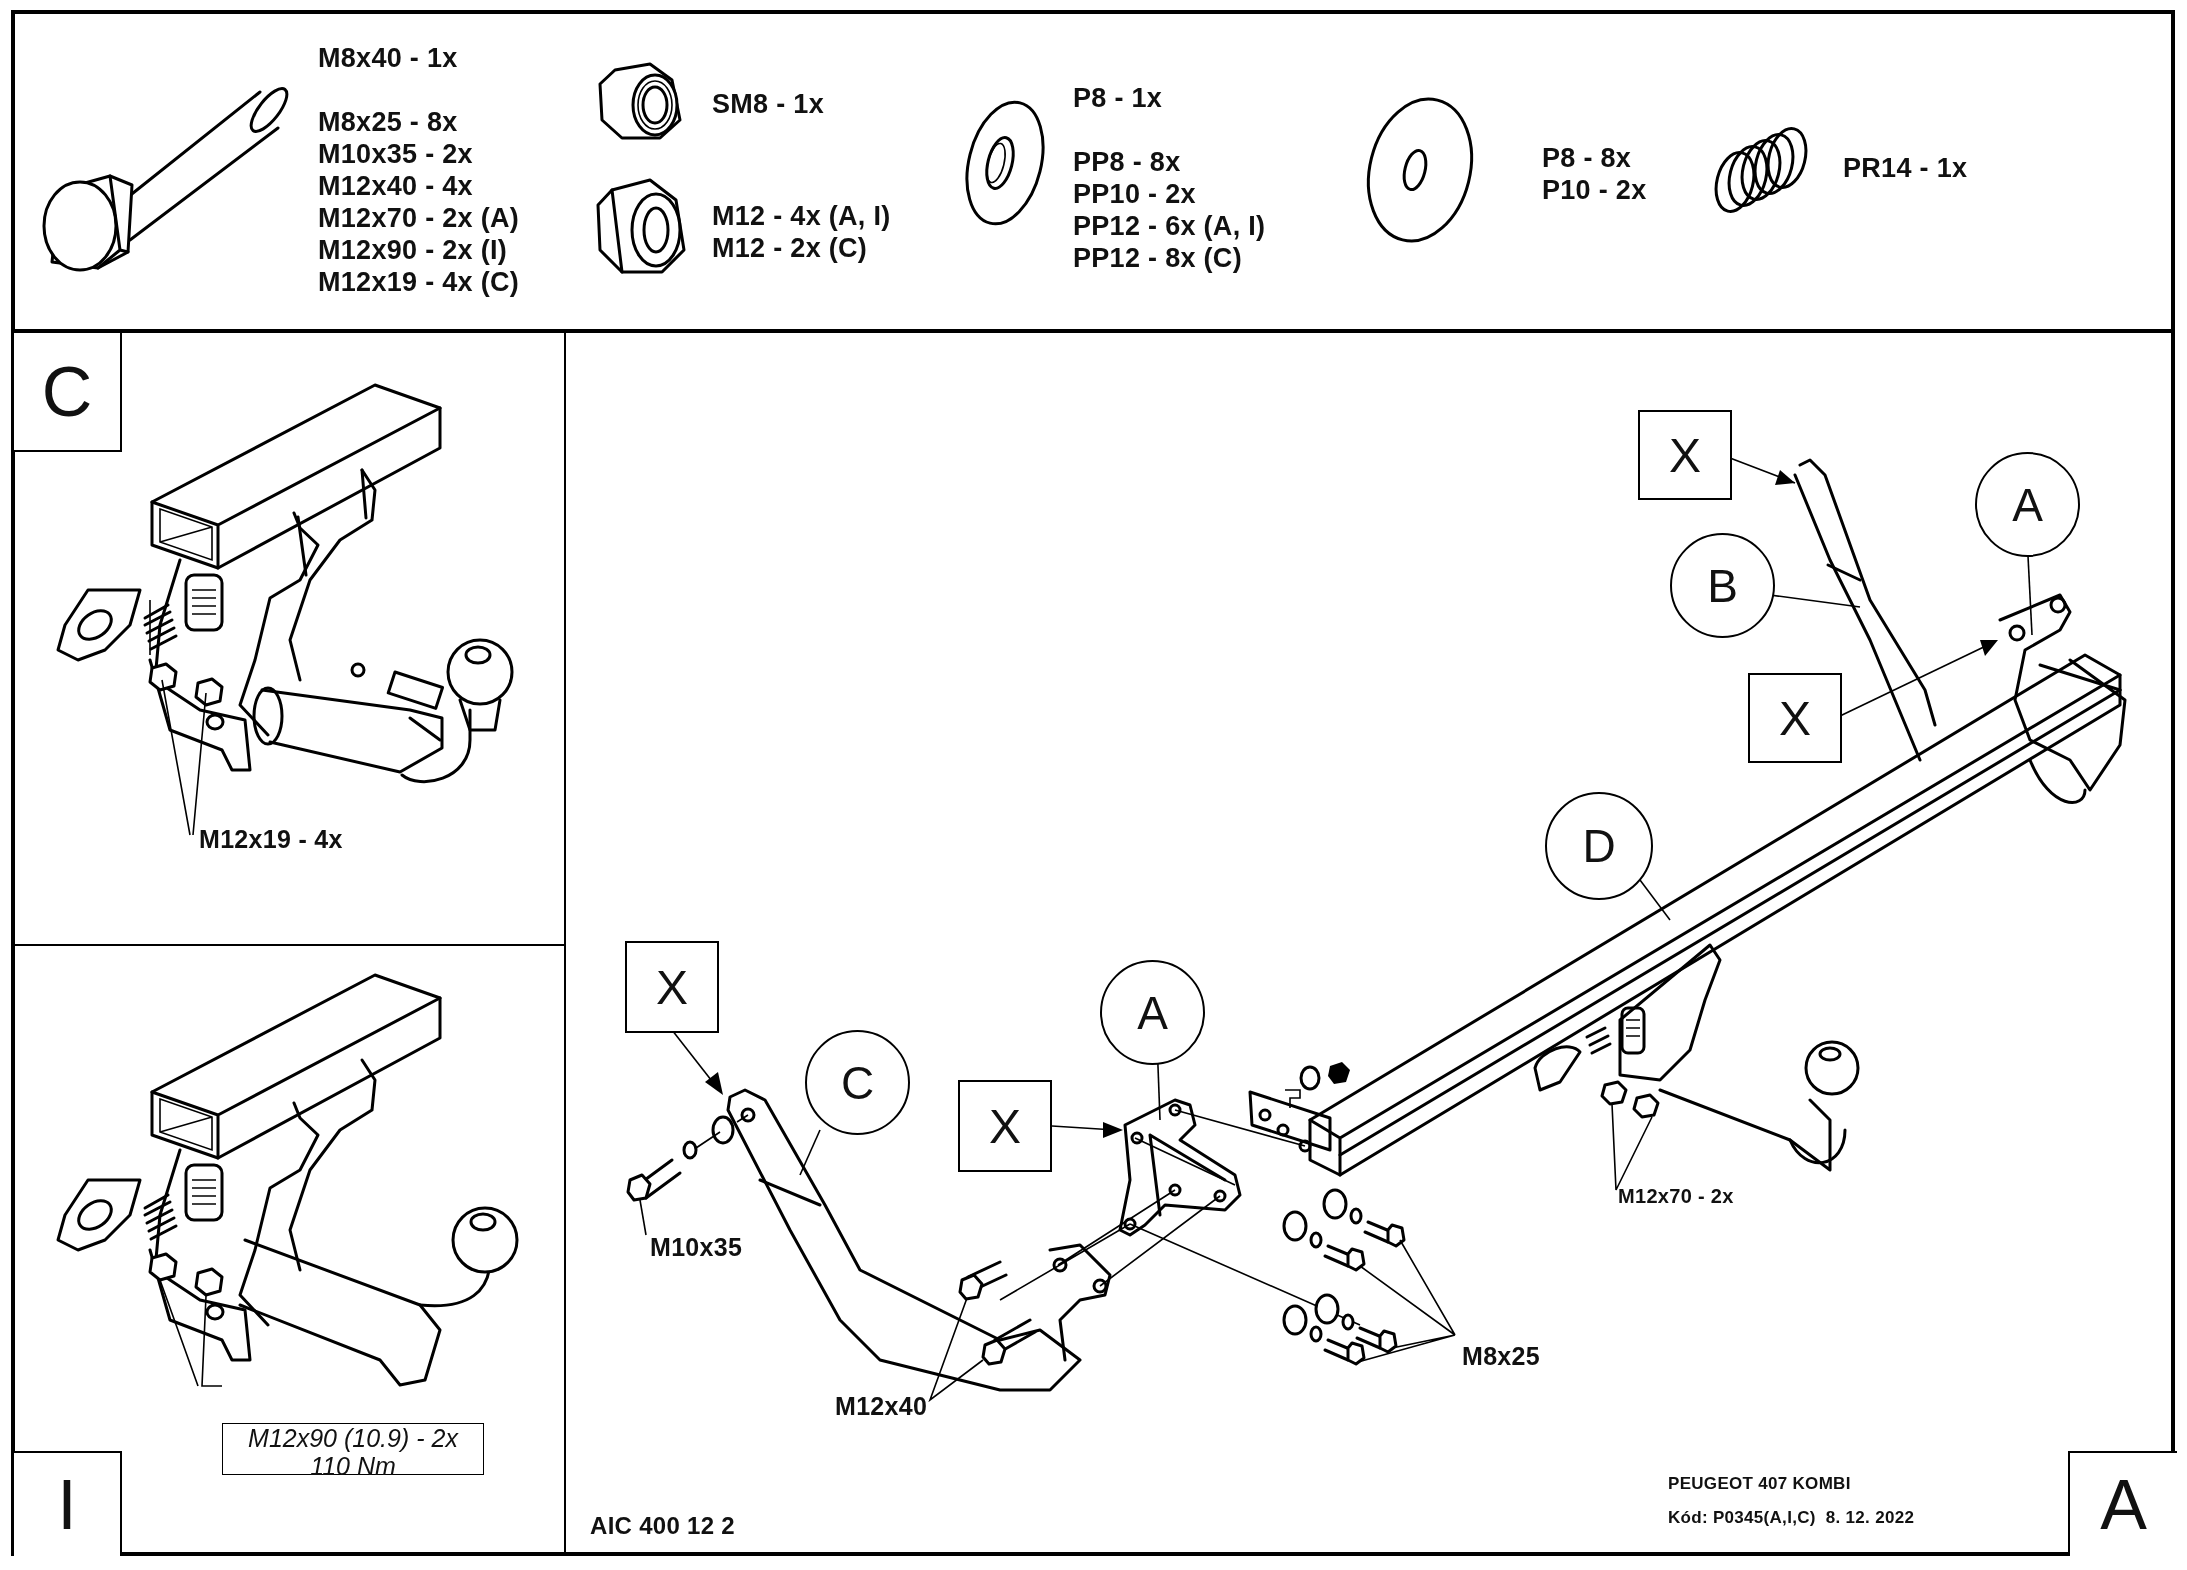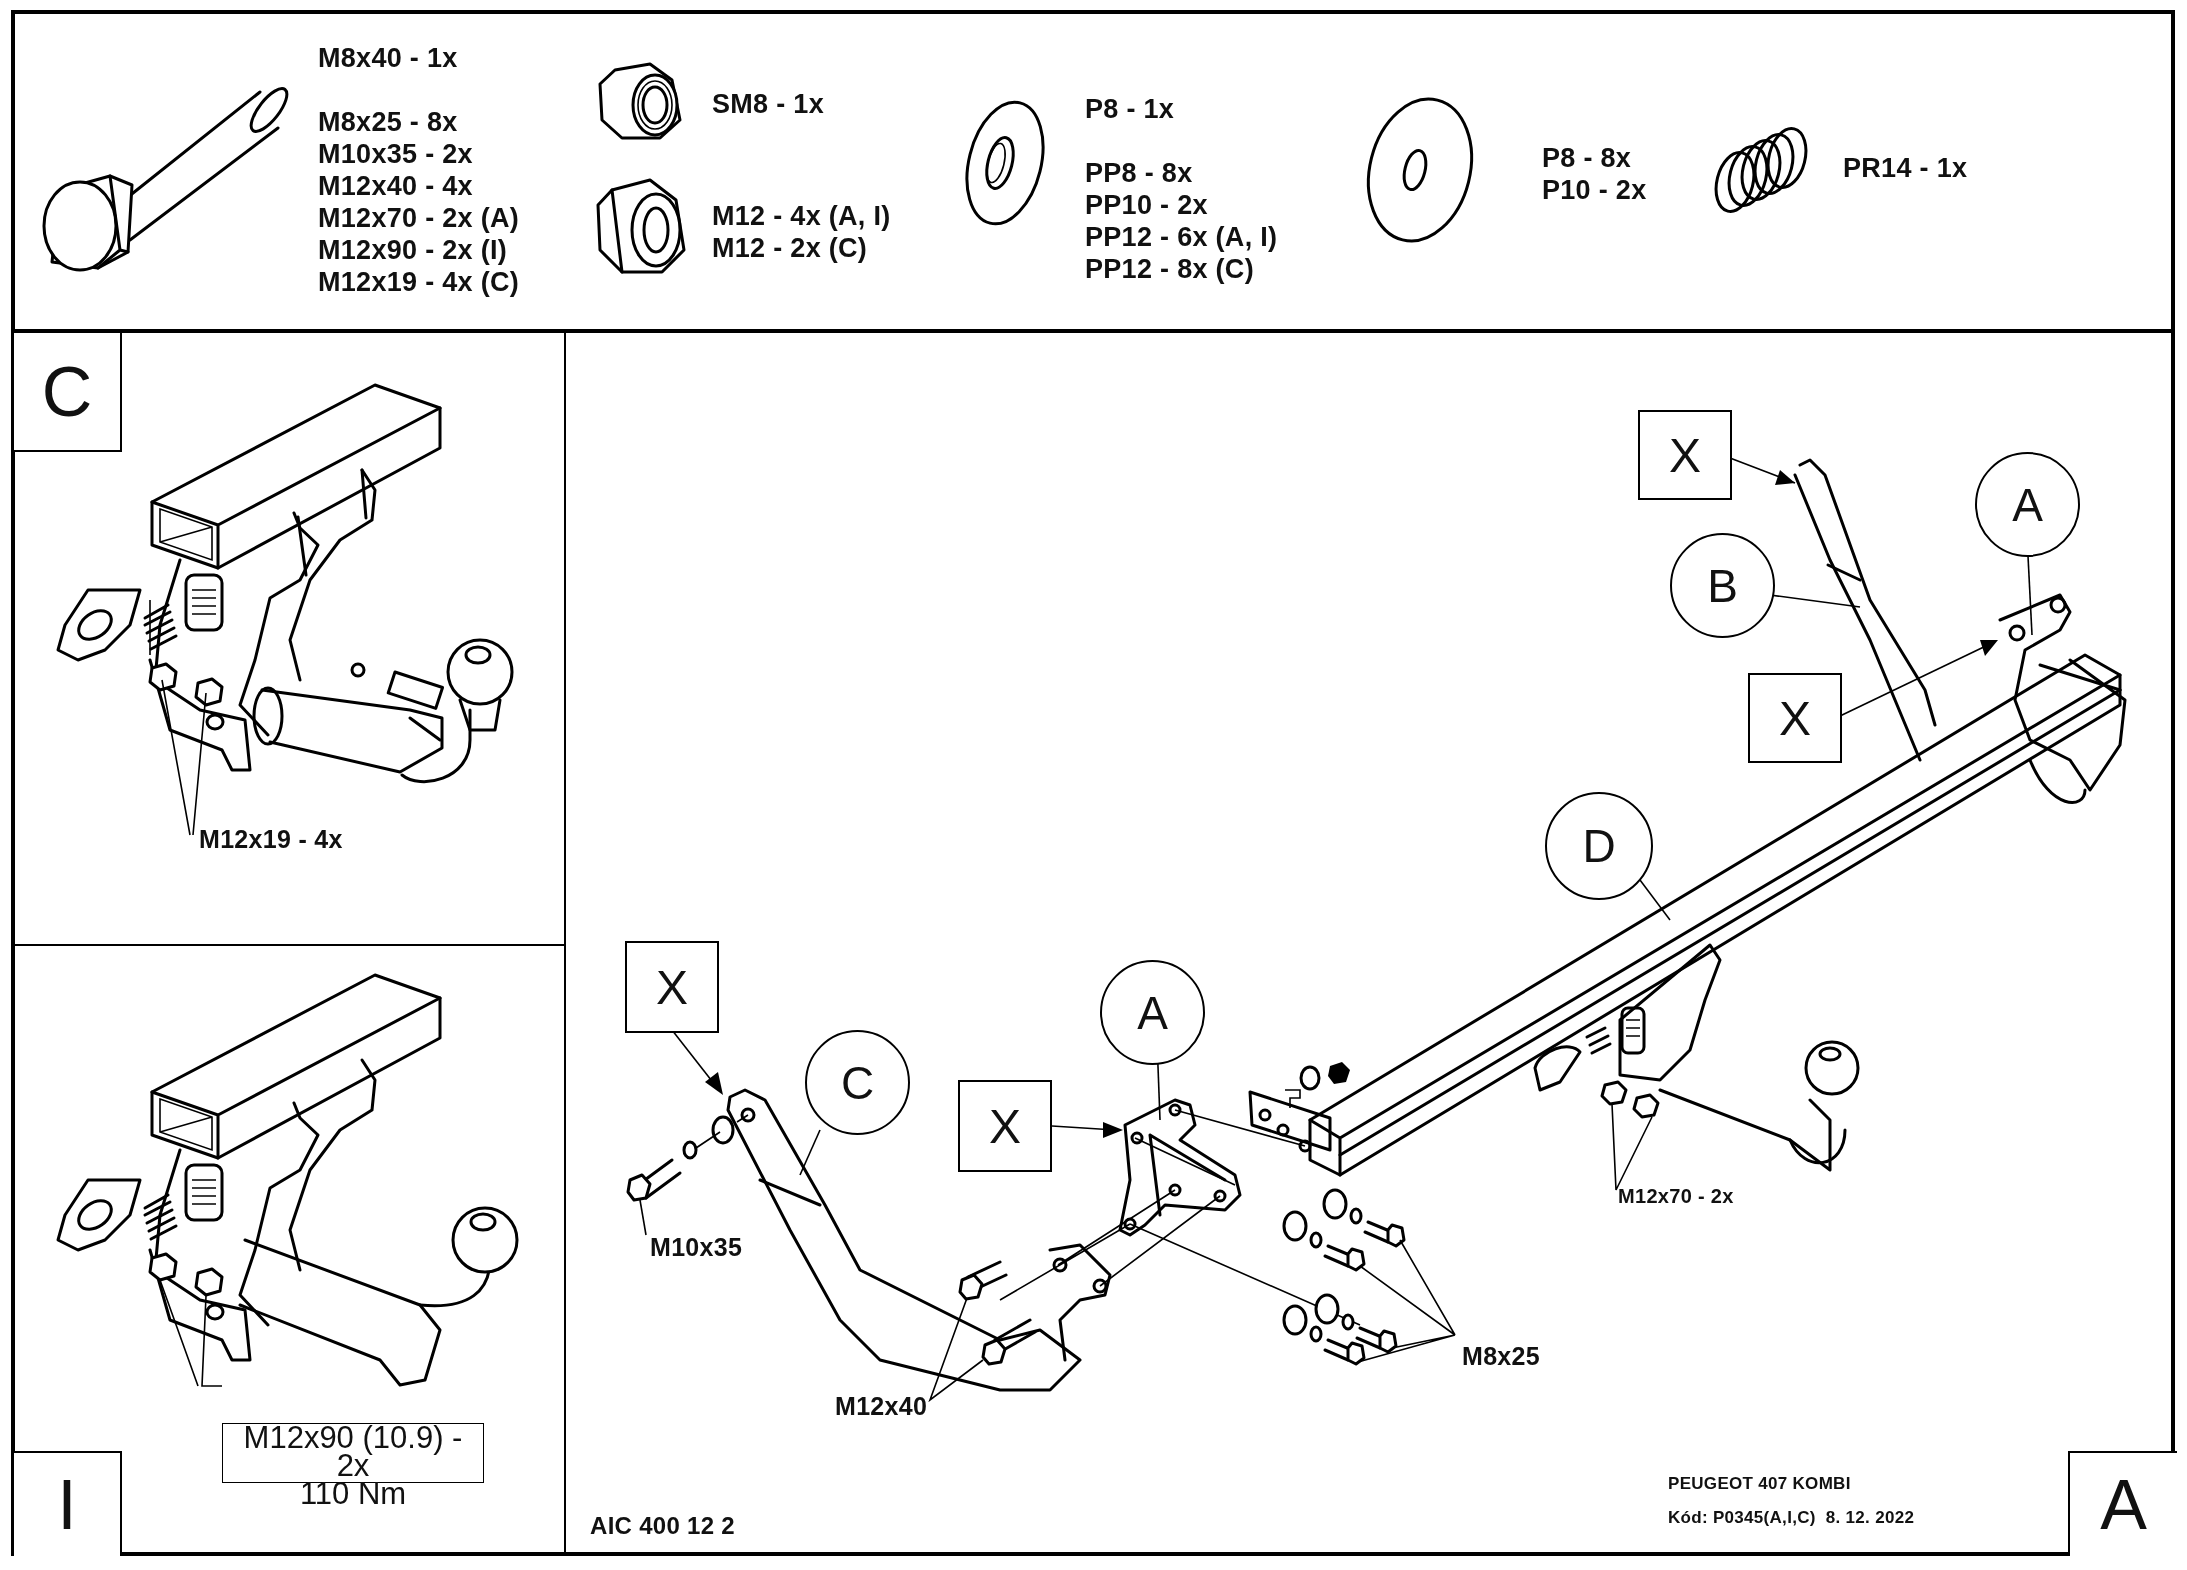--- a/index.html
+++ b/index.html
@@ -81,21 +81,21 @@
   <div>M12x90 - 2x (I)</div>
   <div>M12x19 - 4x (C)</div>
 </div>
 <div class="abs txt" style="left:712px;top:88px;">
   <div>SM8 - 1x</div>
 </div>
 <div class="abs txt" style="left:712px;top:200px;">
   <div>M12 - 4x (A, I)</div>
   <div>M12 - 2x (C)</div>
 </div>
-<div class="abs txt" style="left:1073px;top:93px;margin-left:12px;">
+<div class="abs txt" style="left:1073px;top:82px;">
   <div>P8 - 1x</div>
   <div style="height:32px"></div>
   <div>PP8 - 8x</div>
   <div>PP10 - 2x</div>
   <div>PP12 - 6x (A, I)</div>
   <div>PP12 - 8x (C)</div>
 </div>
 <div class="abs txt" style="left:1496px;top:142px;margin-left:46px;">
   <div>P8 - 8x</div>
   <div>P10 - 2x</div>
@@ -164,21 +164,21 @@
     <polygon class="w" points="152,1258 166,1254 176,1262 174,1276 160,1280 150,1272"></polygon>
     <polygon class="w" points="198,1273 212,1269 222,1277 220,1291 206,1295 196,1287"></polygon>
     <ellipse class="l" cx="215" cy="1312" rx="8" ry="7"></ellipse>
     <path class="l" d="M245 1240 L420 1305 L440 1330 L425 1380 L400 1385 L380 1360 L240 1305"></path>
     <path class="l" d="M420 1305 C470 1310 490 1290 490 1260"></path>
     <circle class="w" cx="485" cy="1240" r="32"></circle>
     <ellipse class="l" cx="483" cy="1222" rx="12" ry="8"></ellipse>
     <path class="t" d="M160 1280 L198 1386 M206 1296 L202 1386 L222 1386"></path>
   </g>
 </svg>
-<div class="abs" style="left:222px;top:1423px;width:262px;height:60px;border:1.6px solid #000;box-sizing:border-box;text-align:center;font-size:31px;line-height:28px;">
+<div class="abs" style="left:222px;top:1423px;width:262px;height:52px;border:1.6px solid #000;box-sizing:border-box;text-align:center;font-size:25px;line-height:28px;font-style:italic;">
   <div>M12x90 (10.9) - 2x</div>
   <div>110 Nm</div>
 </div>
 <div class="abs box big" style="left:14px;top:1451px;width:108px;height:105px;border-left:none;border-bottom:none;">
   <span>I</span>
 </div>
 
 <svg width="2187" height="1570" style="pointer-events:none">
 
   <g>

